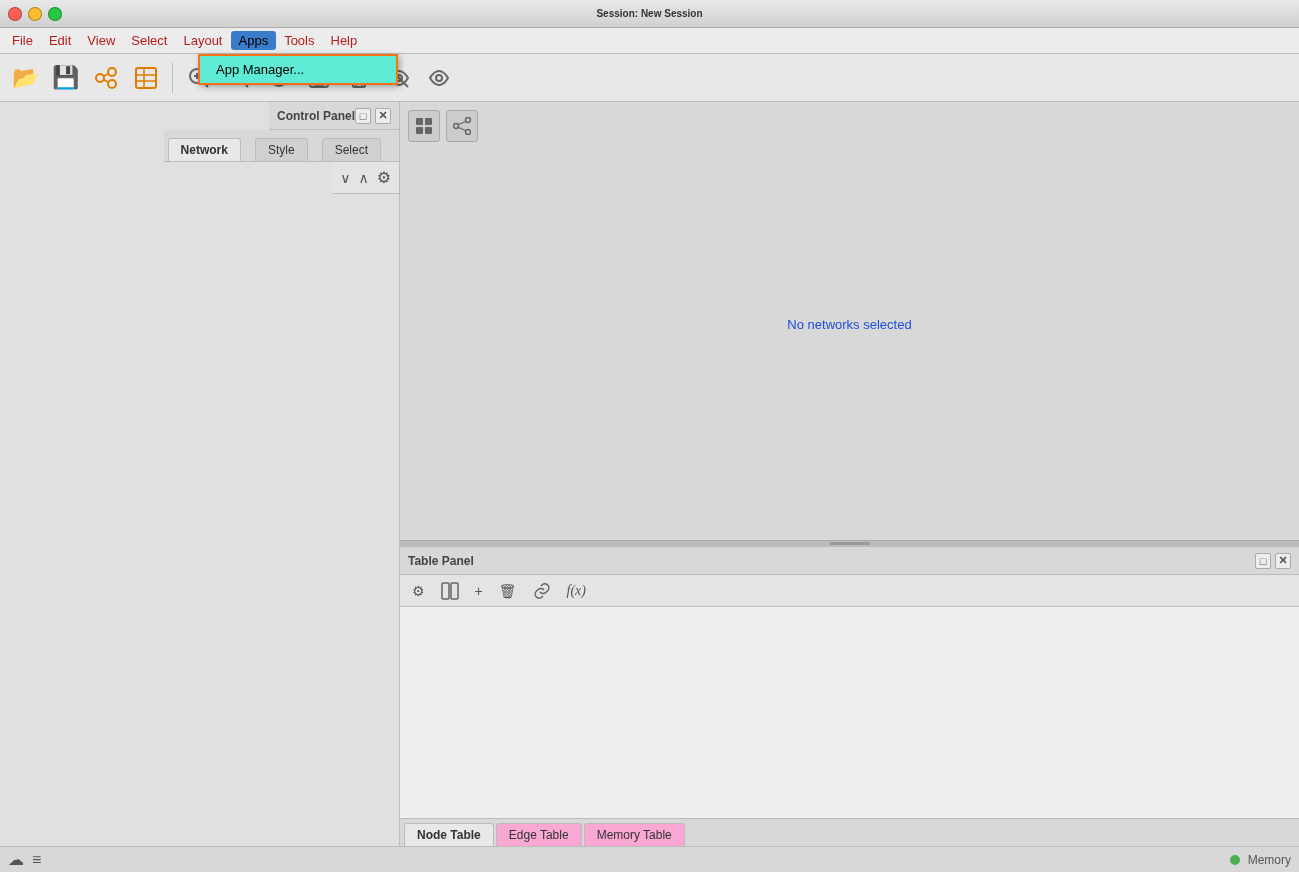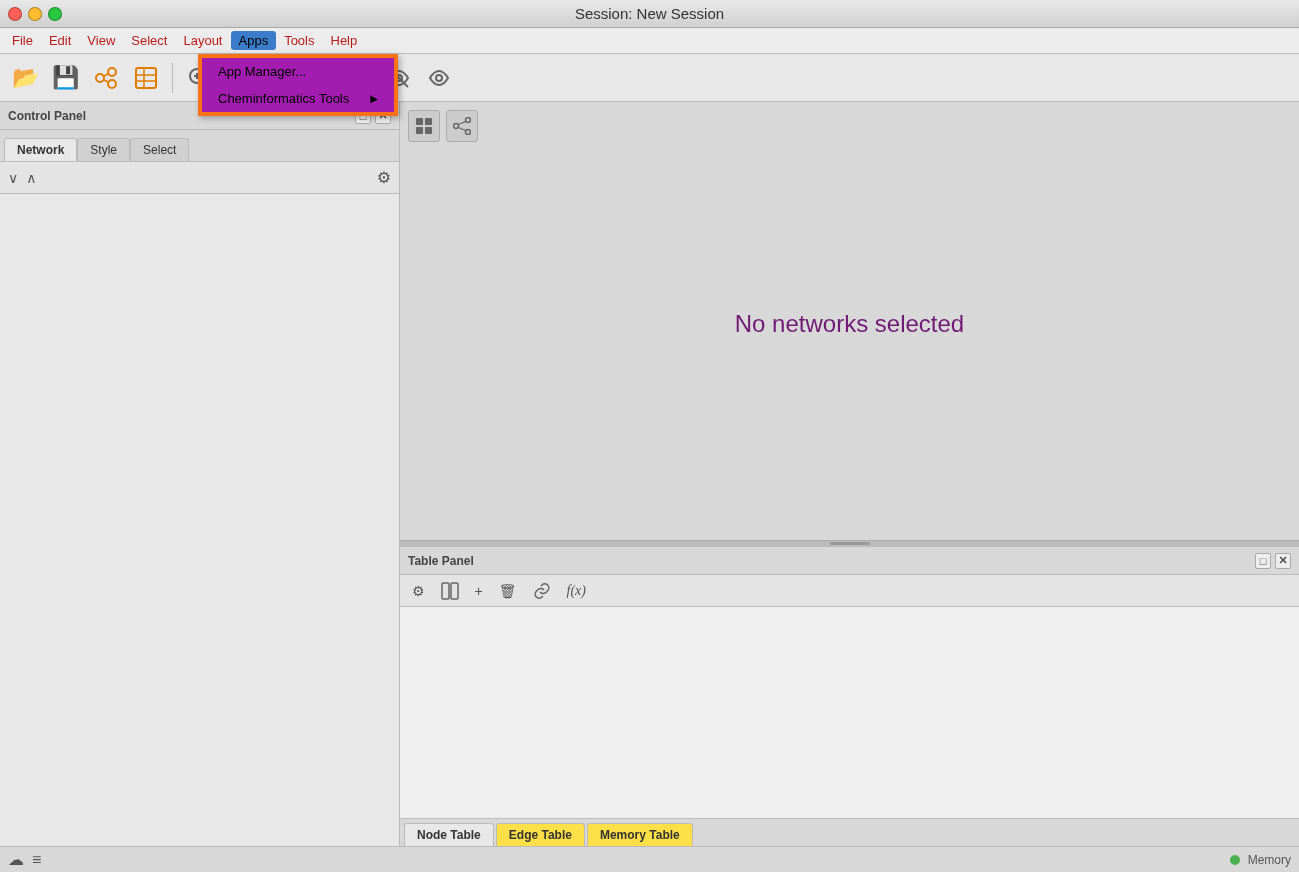--- a/index.html
+++ b/index.html
@@ -35,22 +35,22 @@
       border: 1px solid rgba(0,0,0,0.3);
       cursor: pointer;
     }
     .win-btn.close { background: #ff5f57; }
     .win-btn.minimize { background: #febc2e; }
     .win-btn.maximize { background: #28c840; }
     #title-text {
       position: absolute;
       left: 50%;
       transform: translateX(-50%);
-      font-size: 15px;
-      font-weight: normal;
+      font-size: 10px;
+      font-weight: bold;
       color: #333;
     }
 
     
     #menu-bar {
       height: 26px;
       background: #ececec;
       display: flex;
       align-items: center;
       border-bottom: 1px solid #bbb;
@@ -66,22 +66,22 @@
     .menu-item:hover, .menu-item.active {
       background: #3a7cc9;
       color: #000000;
     }
 
     
     #apps-dropdown {
       position: absolute;
       top: 54px;
       left: 198px;
-      background: #a21caf;
-      border: 4px solid #f97316;
+      background: #5eead4;
+      border: 2px solid #f97316;
       box-shadow: 2px 2px 6px rgba(0,0,0,0.3);
       z-index: 1000;
       min-width: 200px;
     }
     .dropdown-item {
       padding: 6px 16px;
       cursor: pointer;
       display: flex;
       align-items: center;
       justify-content: space-between;
@@ -137,20 +137,21 @@
       
     }
 
     
     #left-panel {
       width: 400px;
       display: flex;
       flex-direction: column;
       background: #e0e0e0;
       border-right: 1px solid #bbb;
+      align-items: flex-end;
     }
     #control-panel-header {
       height: 28px;
       background: #d8d8d8;
       display: flex;
       align-items: center;
       padding: 0 8px;
       border-bottom: 1px solid #bbb;
       font-size: 12px;
       font-weight: bold;
@@ -183,21 +184,21 @@
       border-bottom: 1px solid #bbb;
     }
     .tab {
       padding: 4px 12px;
       cursor: pointer;
       font-size: 12px;
       border: 1px solid #bbb;
       border-bottom: none;
       background: #d0d0d0;
       border-radius: 3px 3px 0 0;
-      margin-right: 0;
+      margin-right: 14px;
       color: #333;
     }
     .tab.active {
       background: #e8e8e8;
       font-weight: bold;
     }
     #control-toolbar {
       height: 32px;
       display: flex;
       align-items: center;
@@ -234,22 +235,22 @@
     
     #network-canvas {
       flex: 1;
       background: #d8d8d8;
       display: flex;
       align-items: center;
       justify-content: center;
       position: relative;
     }
     #no-network-text {
-      color: #701a75;
-      font-size: 24px;
+      color: #1d4ed8;
+      font-size: 13px;
     }
 
     
     #table-panel {
       height: 300px;
       background: #e8e8e8;
       display: flex;
       flex-direction: column;
       border-top: 1px solid #bbb;
     }
@@ -291,25 +292,24 @@
       background: #d8d8d8;
       border-top: 1px solid #bbb;
       padding: 0 4px;
     }
     .table-tab {
       padding: 4px 12px;
       cursor: pointer;
       font-size: 12px;
       border: 1px solid #bbb;
       border-bottom: none;
-      background: #fde047;
+      background: #f9a8d4;
       border-radius: 3px 3px 0 0;
       margin-right: 2px;
       color: #333;
-      font-weight: bold;
     }
     .table-tab.active {
       background: #e8e8e8;
       font-weight: bold;
     }
 
     
     #status-bar {
       height: 26px;
       background: #d8d8d8;
@@ -355,24 +355,20 @@
   <div class="menu-item">Select</div>
   <div class="menu-item">Layout</div>
   <div class="menu-item active">Apps</div>
   <div class="menu-item">Tools</div>
   <div class="menu-item">Help</div>
 </div>
 
 <div id="apps-dropdown">
   <div class="dropdown-item">
     <span>App Manager...</span>
-  </div>
-  <div class="dropdown-item">
-    <span>Cheminformatics Tools</span>
-    <span class="dropdown-arrow">▶</span>
   </div>
 </div>
 
 <div id="toolbar">
   <button class="toolbar-btn" title="Open">
     <span style="color:#e07b00;font-size:22px;">📂</span>
   </button>
   <button class="toolbar-btn" title="Save">
     <span style="color:#e07b00;font-size:22px;">💾</span>
   </button>

